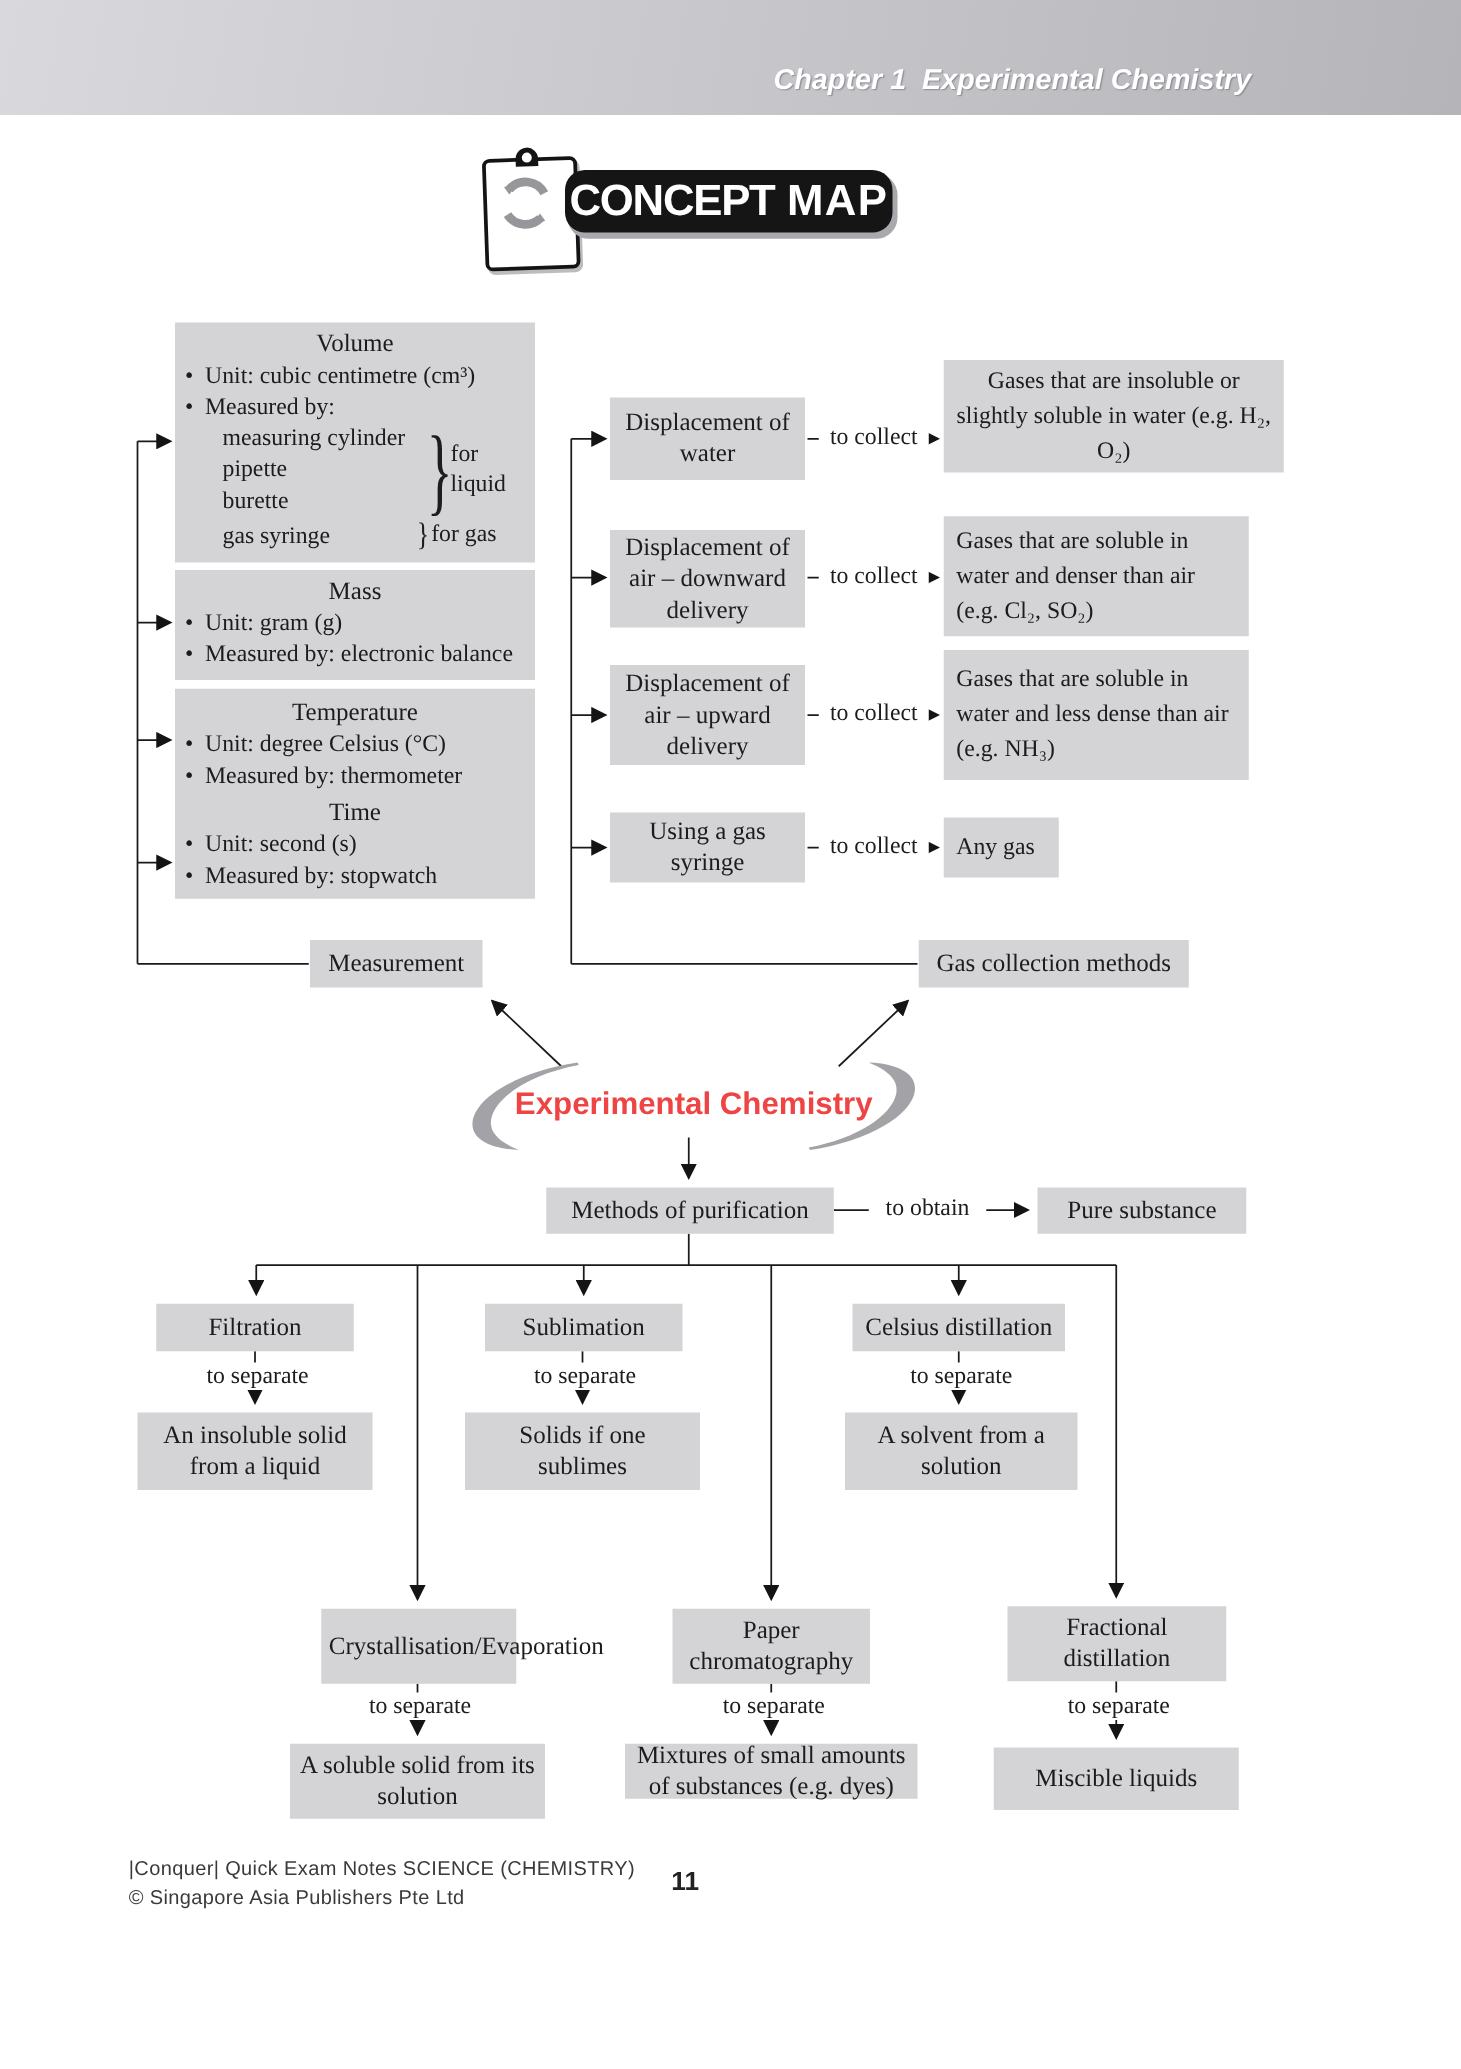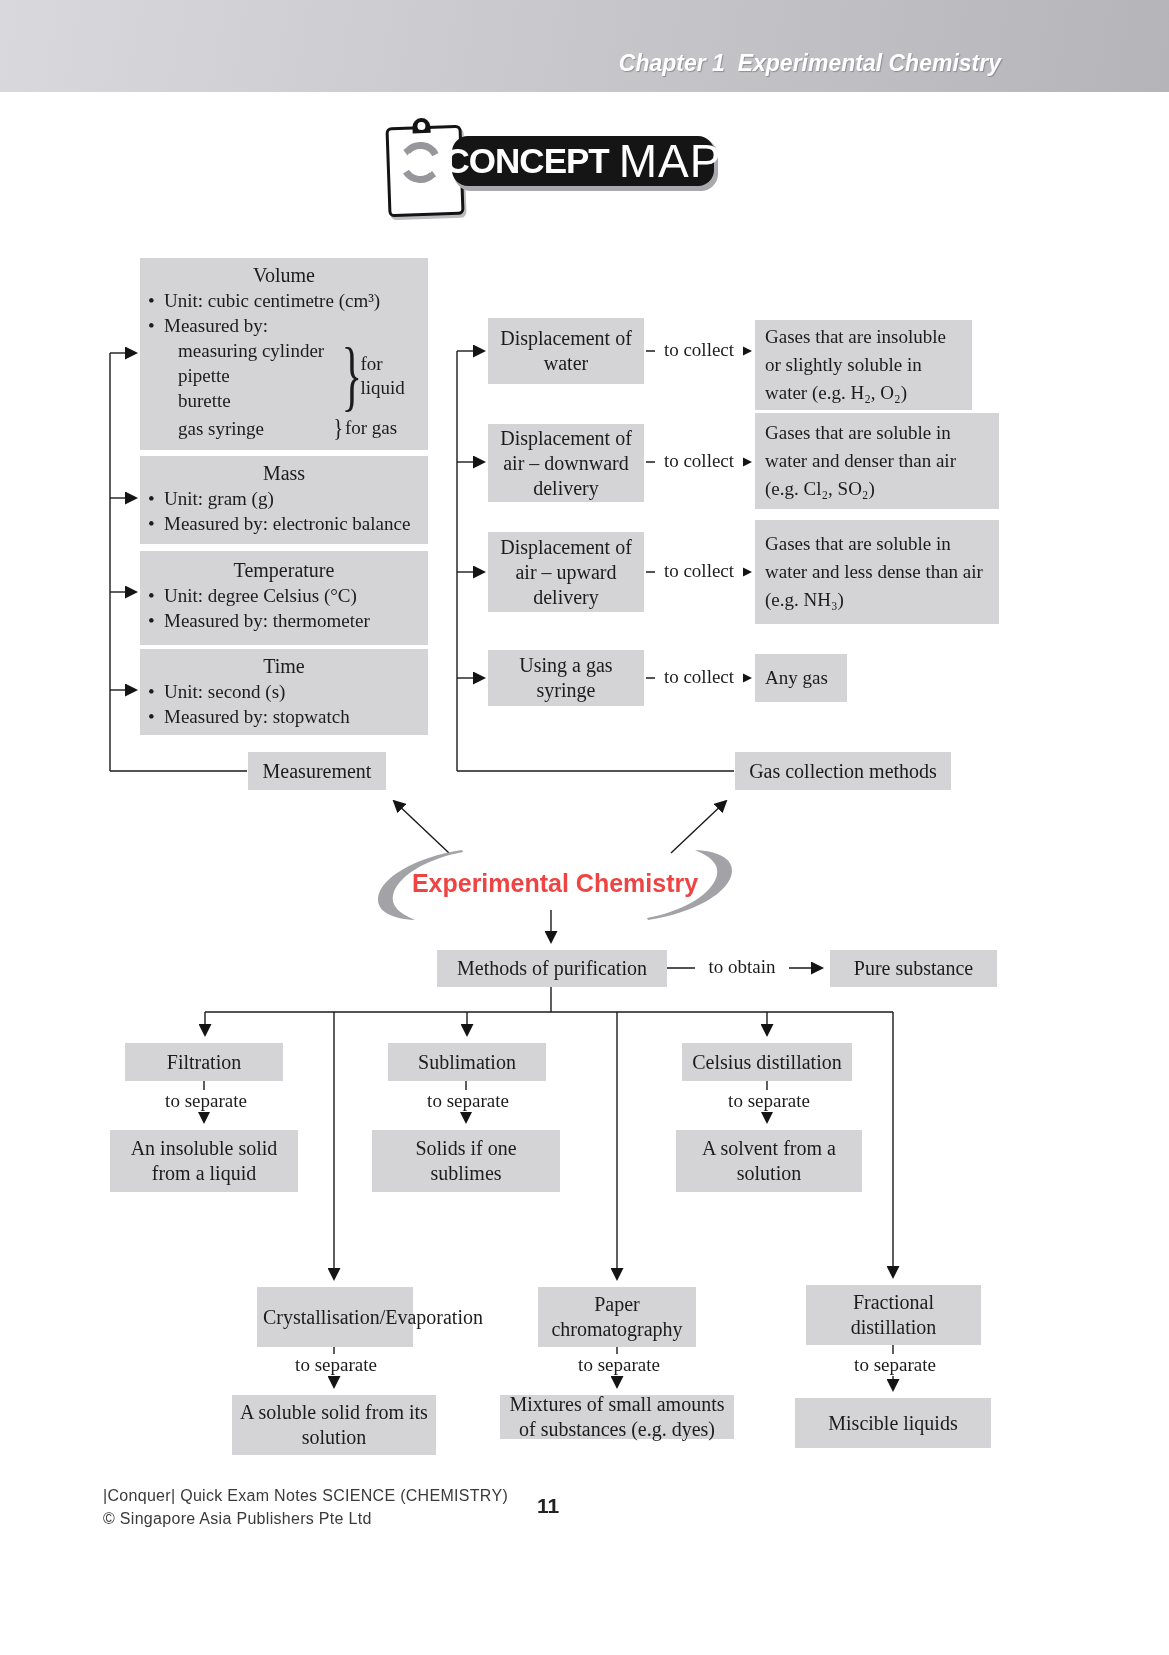--- a/index.html
+++ b/index.html
@@ -9,21 +9,21 @@
   #band{position:absolute;left:0;top:0;width:1169px;height:92px;
         background:linear-gradient(100deg,#d9d9dd 0%,#c9c9cd 45%,#b4b4b9 100%);}
   #chapter{position:absolute;top:50px;right:168px;font-family:"Liberation Sans",sans-serif;
         font-style:italic;font-weight:bold;font-size:23px;color:#ffffff;white-space:pre;
         text-shadow:1px 1px 1px rgba(120,120,125,.7);}
   
   #banner{position:absolute;left:452px;top:136px;width:262px;height:50px;background:#151515;
         border-radius:16px;box-shadow:3px 4px 0 1px #a9a9ad;display:flex;align-items:center;
         justify-content:center;gap:10px;font-family:"Liberation Sans",sans-serif;color:#fff;}
   #banner .w1{font-weight:bold;font-size:35px;letter-spacing:-1px;}
-  #banner .w2{font-weight:normal;font-size:46px;letter-spacing:1px;}
+  #banner .w2{font-weight:bold;font-size:35px;letter-spacing:1px;}
   #clip{position:absolute;left:387px;top:126px;width:70px;height:84px;background:#fff;
         border:3px solid #141414;border-radius:6px;transform:rotate(-2deg);box-shadow:2px 3px 0 #bcbcc0;}
   
   .box{position:absolute;background:#d4d4d7;color:#1c1c1e;}
   .c{display:flex;flex-direction:column;justify-content:center;text-align:center;font-size:20px;line-height:25px;padding:2px 6px;box-sizing:border-box;}
   .l{display:flex;flex-direction:column;justify-content:center;text-align:left;font-size:19px;line-height:28px;padding:4px 10px;box-sizing:border-box;}
   .mtitle{text-align:center;font-size:20px;line-height:26px;}
   .brow{display:flex;font-size:19px;line-height:25px;}
   .brow .dot{width:16px;}
   .brow .bt{flex:1;}
@@ -166,21 +166,21 @@
     <div class="mtitle">Temperature</div>
     <div class="brow">
         <span class="dot">•</span>
         <span class="bt">Unit: degree Celsius (°C)</span>
       </div>
     <div class="brow">
         <span class="dot">•</span>
         <span class="bt">Measured by: thermometer</span>
       </div>
   </div>
-  <div class="box" style="left:140px;top:649px;width:288px;height:86px;padding:4px 8px;box-sizing:border-box;">
+  <div class="box" style="left:140px;top:633px;width:288px;height:86px;padding:4px 8px;box-sizing:border-box;">
     <div class="mtitle">Time</div>
     <div class="brow">
         <span class="dot">•</span>
         <span class="bt">Unit: second (s)</span>
       </div>
     <div class="brow">
         <span class="dot">•</span>
         <span class="bt">Measured by: stopwatch</span>
       </div>
   </div>
@@ -191,21 +191,21 @@
   <div class="box c" style="left:488px;top:318px;width:156px;height:66px;">Displacement of water</div>
   <div class="box c" style="left:488px;top:424px;width:156px;height:78px;">Displacement of air – downward delivery</div>
   <div class="box c" style="left:488px;top:532px;width:156px;height:80px;">Displacement of air – upward delivery</div>
   <div class="box c" style="left:488px;top:650px;width:156px;height:56px;">Using a gas syringe</div>
 
   <div class="lbl" style="left:655px;top:339px;width:84px;">to collect</div>
   <div class="lbl" style="left:655px;top:450px;width:84px;">to collect</div>
   <div class="lbl" style="left:655px;top:560px;width:84px;">to collect</div>
   <div class="lbl" style="left:655px;top:666px;width:84px;">to collect</div>
 
-  <div class="box l" style="left:755px;top:320px;width:217px;height:90px;">Gases that are insoluble or slightly soluble in water (e.g. H₂, O₂)</div>
+  <div class="box l" style="left:755px;top:288px;width:272px;height:90px;text-align:center;">Gases that are insoluble or slightly soluble in water (e.g. H₂, O₂)</div>
   <div class="box l" style="left:755px;top:413px;width:244px;height:96px;">Gases that are soluble in water and denser than air (e.g. Cl₂, SO₂)</div>
   <div class="box l" style="left:755px;top:520px;width:244px;height:104px;">Gases that are soluble in water and less dense than air (e.g. NH₃)</div>
   <div class="box l" style="left:755px;top:654px;width:92px;height:48px;">Any gas</div>
 
   <div id="ec-title">Experimental Chemistry</div>
 
   <div class="box c" style="left:437px;top:950px;width:230px;height:37px;">Methods of purification</div>
   <div class="lbl" style="left:695px;top:956px;width:90px;">to obtain</div>
   <div class="box c" style="left:830px;top:950px;width:167px;height:37px;">Pure substance</div>
 

